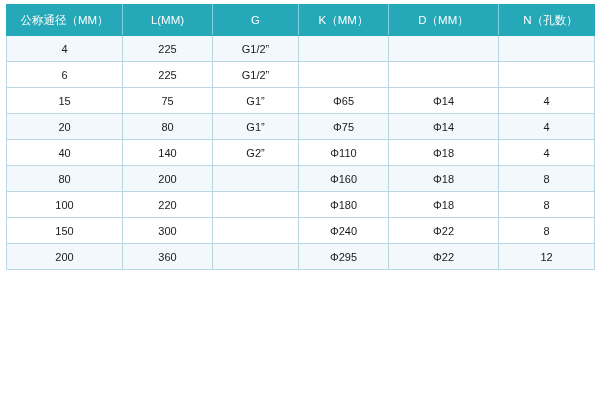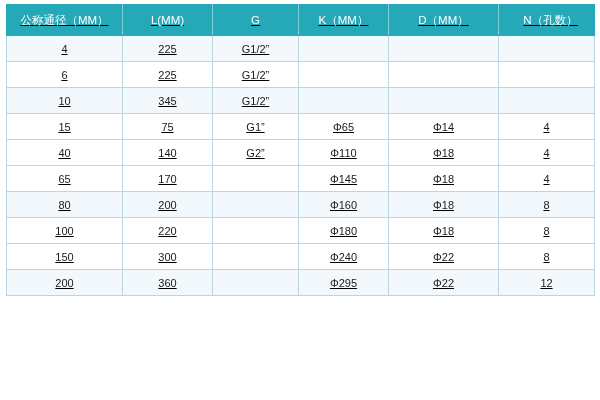--- a/index.html
+++ b/index.html
@@ -11,21 +11,20 @@
     width: 600px;
     height: 400px;
     font-family: "Liberation Sans", sans-serif;
     overflow: hidden;
   }
   .spec-table-wrap {
     width: 600px;
     height: 400px;
     box-sizing: border-box;
     padding: 4px 6px 6px 6px;
-    text-decoration: underline;
   }
   table.spec-table {
     border-collapse: collapse;
     width: 588px;
     table-layout: fixed;
   }
   table.spec-table th,
   table.spec-table td {
     border: 1px solid #b9d6e2;
     text-align: center;
@@ -95,49 +94,41 @@
         <td></td>
       </tr>
       <tr class="odd">
         <td>6</td>
         <td>225</td>
         <td>G1/2”</td>
         <td></td>
         <td></td>
         <td></td>
       </tr>
-      <tr class="even">
-        <td>10</td>
-        <td>345</td>
-        <td>G1/2”</td>
-        <td></td>
-        <td></td>
-        <td></td>
-      </tr>
       <tr class="odd">
         <td>15</td>
         <td>75</td>
         <td>G1”</td>
         <td>Φ65</td>
         <td>Φ14</td>
         <td>4</td>
       </tr>
+      <tr class="even">
+        <td>20</td>
+        <td>80</td>
+        <td>G1”</td>
+        <td>Φ75</td>
+        <td>Φ14</td>
+        <td>4</td>
+      </tr>
       <tr class="odd">
         <td>40</td>
         <td>140</td>
         <td>G2”</td>
         <td>Φ110</td>
-        <td>Φ18</td>
-        <td>4</td>
-      </tr>
-      <tr class="odd">
-        <td>65</td>
-        <td>170</td>
-        <td></td>
-        <td>Φ145</td>
         <td>Φ18</td>
         <td>4</td>
       </tr>
       <tr class="even">
         <td>80</td>
         <td>200</td>
         <td></td>
         <td>Φ160</td>
         <td>Φ18</td>
         <td>8</td>

